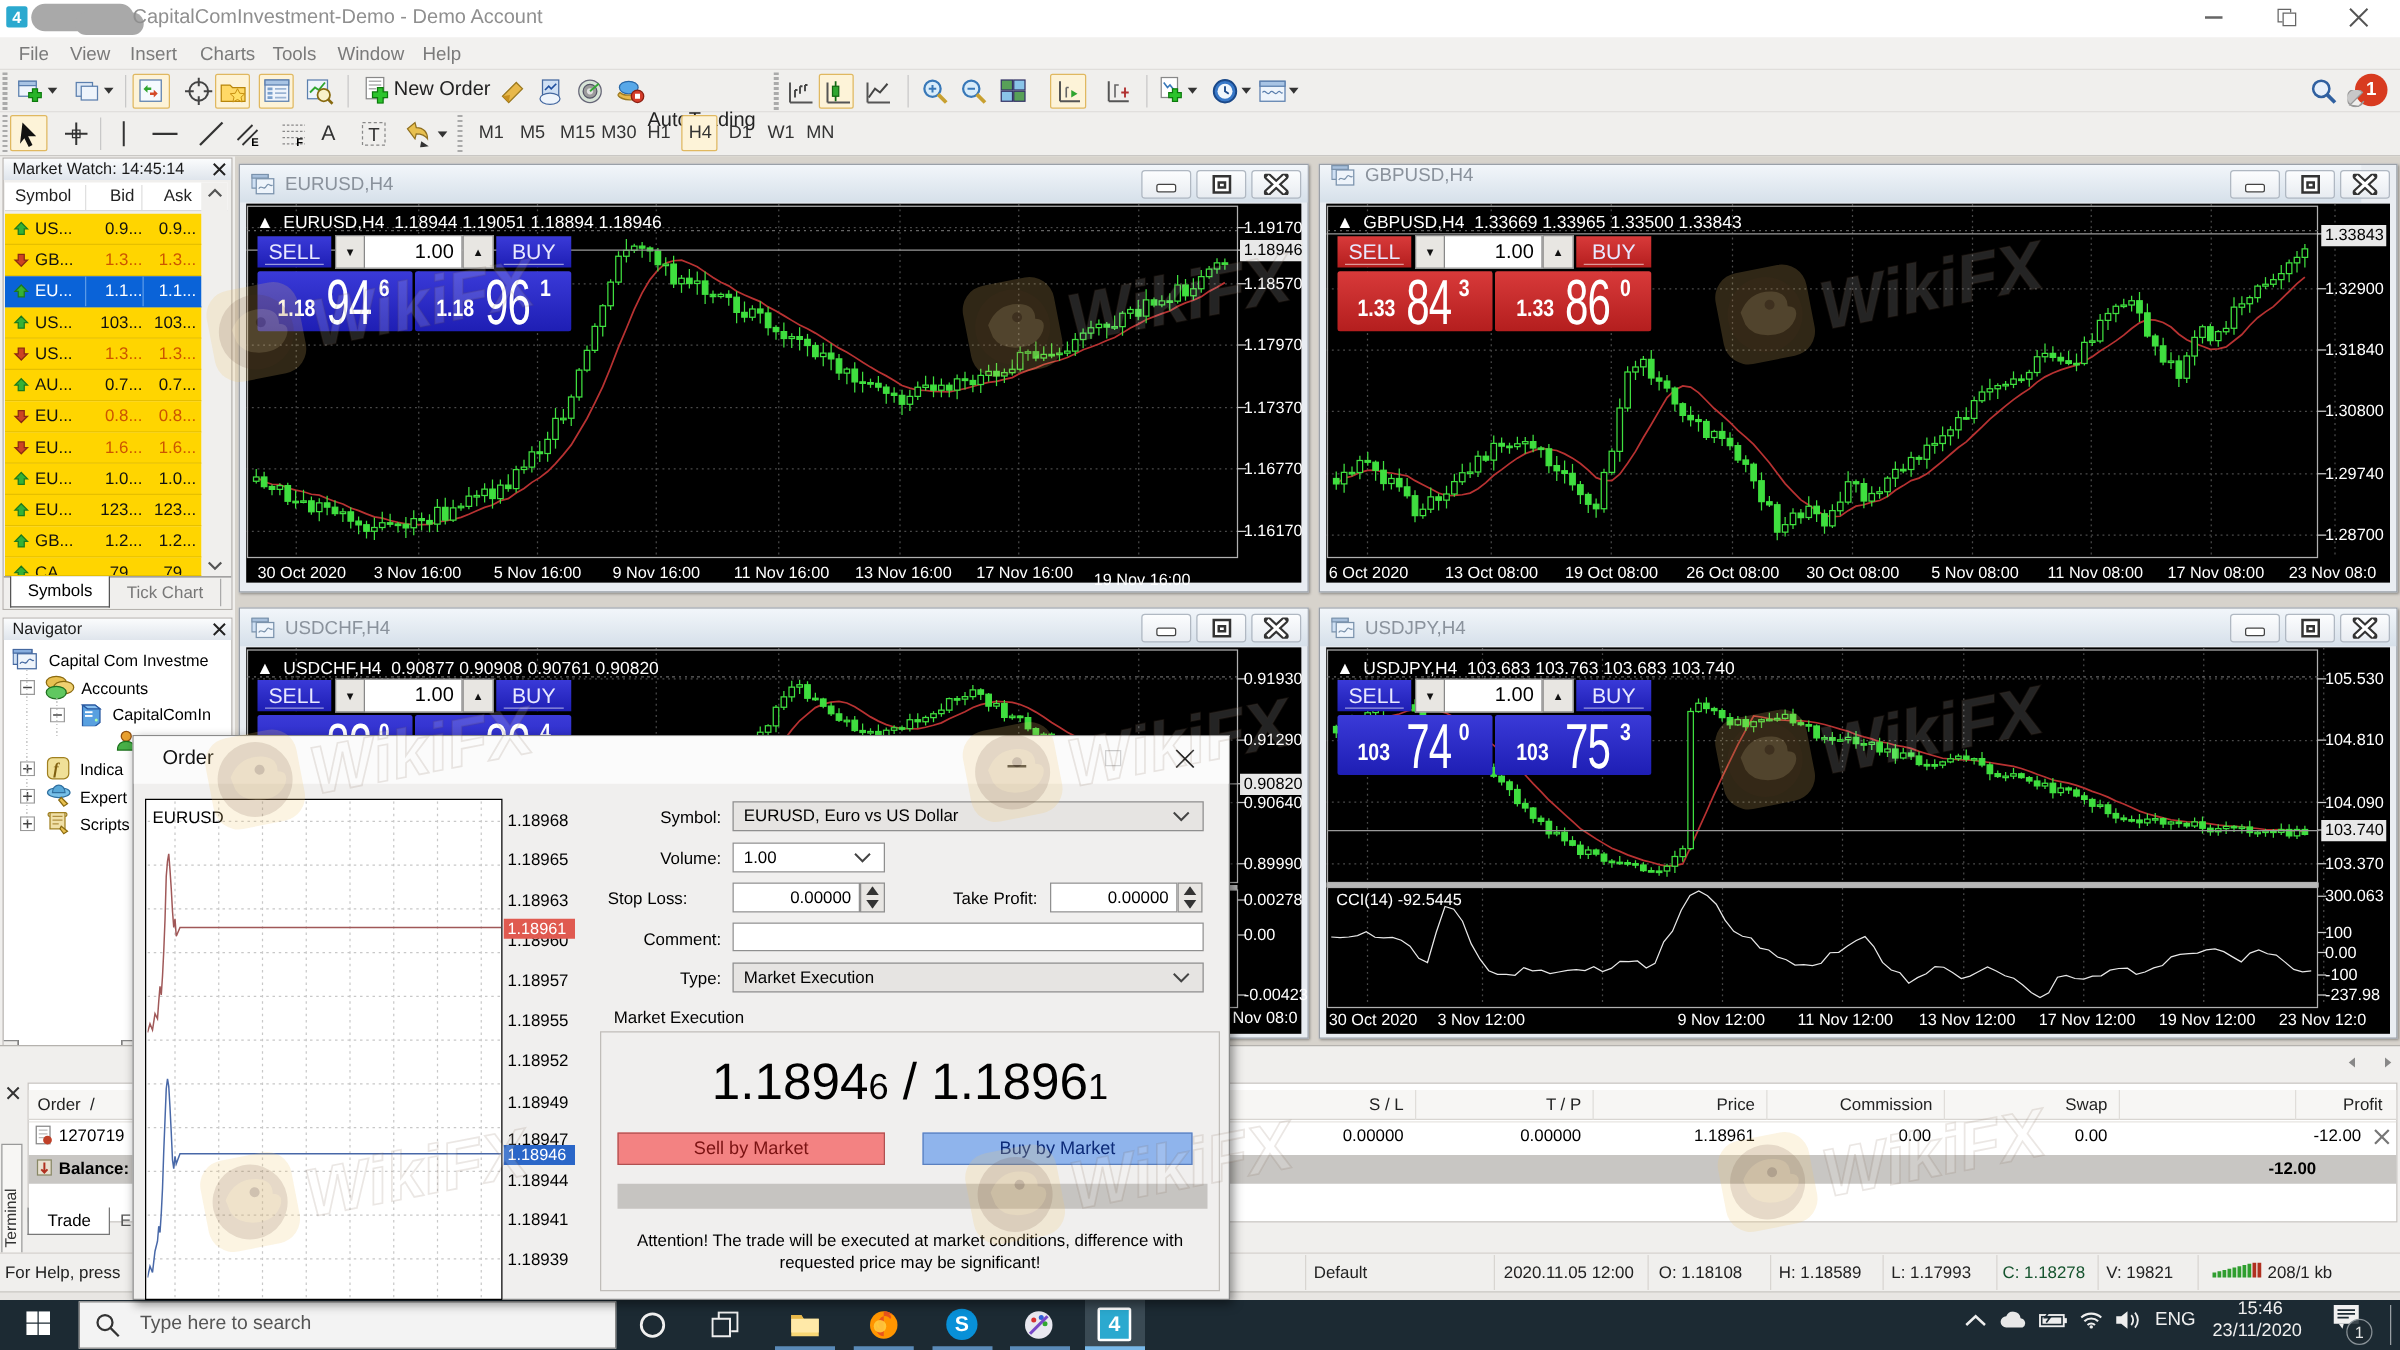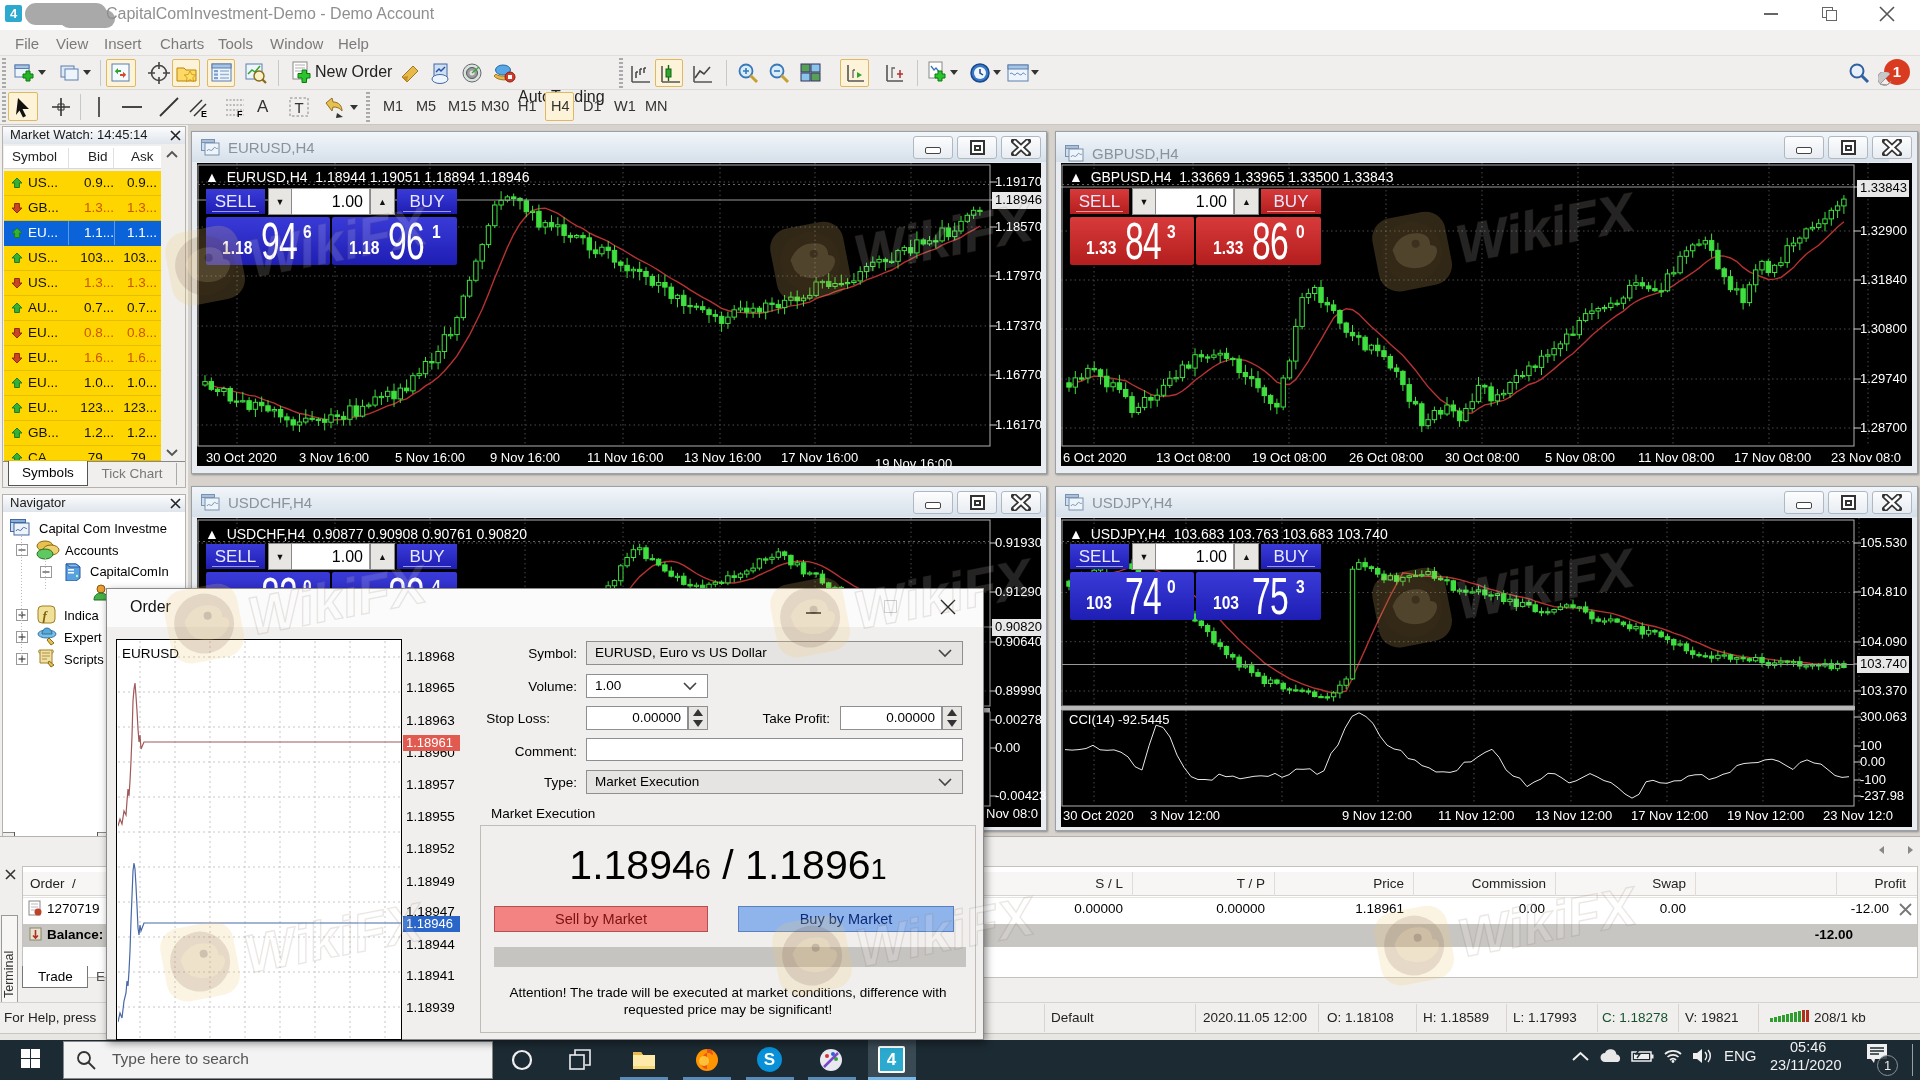--- a/index.html
+++ b/index.html
@@ -763,21 +763,21 @@
 <div class="abs" style="left:403px;top:211px;width:48px;height:1px;background:rgba(255,255,255,.55);"></div>
 <div class="abs" style="left:206px;top:217px;width:124px;height:48px;background:linear-gradient(#3a3ad8,#1e1eb4);border-radius:2px;"></div>
 <div class="abs" style="left:332px;top:217px;width:125px;height:48px;background:linear-gradient(#3a3ad8,#1e1eb4);border-radius:2px;"></div>
 <div class="bigpx" style="left:222px;top:237px;font-size:19px;font-weight:bold;transform:scaleX(0.82);transform-origin:left;">1.18</div>
 <div class="bigpx" style="left:261px;top:219px;font-size:51px;line-height:45px;transform:scaleX(0.66);transform-origin:left;letter-spacing:-1px;">94</div>
 <div class="bigpx" style="left:303px;top:221px;font-size:19px;font-weight:bold;transform:scaleX(0.82);transform-origin:left;">6</div>
 <div class="bigpx" style="left:349px;top:237px;font-size:19px;font-weight:bold;transform:scaleX(0.82);transform-origin:left;">1.18</div>
 <div class="bigpx" style="left:388px;top:219px;font-size:51px;line-height:45px;transform:scaleX(0.66);transform-origin:left;letter-spacing:-1px;">96</div>
 <div class="bigpx" style="left:432px;top:221px;font-size:19px;font-weight:bold;transform:scaleX(0.82);transform-origin:left;">1</div>
 <div class="chartwin" style="left:1055px;top:131px;width:863px;height:343px;"></div>
-<div class="abs" style="left:1056px;top:132px;width:833px;height:30px;background:linear-gradient(#f2f6fa,#d6e0ea);display:flex;align-items:flex-end;">
+<div class="abs" style="left:1056px;top:132px;width:833px;height:30px;background:linear-gradient(#f2f6fa,#d6e0ea);display:flex;align-items:flex-start;">
     <svg style="margin-left:9px" width="19" height="17">
       <rect x="0.5" y="0.5" width="13" height="11" fill="#cfe0f4" stroke="#7a92ac"></rect>
       <rect x="0.5" y="0.5" width="13" height="3" fill="#a8c0dc" stroke="#7a92ac"></rect>
       <rect x="4" y="4" width="14" height="12" fill="#eef4fb" stroke="#7a92ac"></rect>
       <path d="M6 12c2-4 4 2 6-2s3 1 5-1" stroke="#7a92ac" fill="none"></path>
     </svg>
     <span style="margin-left:8px;font-size:15px;color:#8a929c;">GBPUSD,H4</span>
   </div>
 <div class="cw-btn" style="left:1784px;top:136px;width:40px;height:23px;">
     <div style="width:16px;height:7px;background:#fff;border:1.5px solid #444;border-radius:2px;margin-top:6px;"></div>
@@ -1920,21 +1920,21 @@
   </svg>
 <svg class="abs" style="left:1663px;top:1048px" width="20" height="15">
     <path d="M2 6a12 12 0 0 1 16 0M4.5 9a8 8 0 0 1 11 0M7 12a4.5 4.5 0 0 1 6 0" stroke="#eee" stroke-width="1.7" fill="none"></path>
     <circle cx="10" cy="13.5" r="1.4" fill="#eee"></circle>
   </svg>
 <svg class="abs" style="left:1692px;top:1048px" width="22" height="16">
     <path d="M1 5h4l5-4v14l-5-4H1z" fill="#eee"></path>
     <path d="M13 4a6 6 0 0 1 0 8M16 2a9 9 0 0 1 0 12" stroke="#eee" stroke-width="1.5" fill="none"></path>
   </svg>
 <div class="abs" style="left:1724px;top:1047px;font-size:15px;color:#f0f0f0;">ENG</div>
-<div class="abs" style="left:1790px;top:1039px;font-size:14.5px;color:#f0f0f0;">05:46</div>
+<div class="abs" style="left:1790px;top:1039px;font-size:14.5px;color:#f0f0f0;">15:46</div>
 <div class="abs" style="left:1770px;top:1057px;font-size:14.5px;color:#f0f0f0;">23/11/2020</div>
 <svg class="abs" style="left:1866px;top:1043px" width="24" height="22">
     <rect x="1" y="1" width="20" height="15" fill="#f0f0f0"></rect>
     <path d="M4 5h14M4 8h14M4 11h9" stroke="#1c2a33" stroke-width="1.4"></path>
     <path d="M5 16l3 4 1-4z" fill="#f0f0f0"></path>
   </svg>
 <div class="abs" style="left:1912px;top:1044px;width:1px;height:32px;background:rgba(255,255,255,.55);"></div>
 <div class="abs" style="left:1877px;top:1055px;width:21px;height:21px;border:1.6px solid #8a9298;border-radius:50%;color:#e8e8e8;font-size:13px;text-align:center;line-height:20px;background:rgba(30,42,50,.85);">1</div>
 <div class="abs" style="left:106px;top:588px;width:878px;height:452px;background:#f0efee;border:1px solid #8a8a8a;box-shadow:2px 3px 8px rgba(0,0,0,.45);"></div>
 <div class="abs" style="left:107px;top:589px;width:876px;height:38px;background:#fbfbfb;"></div>

